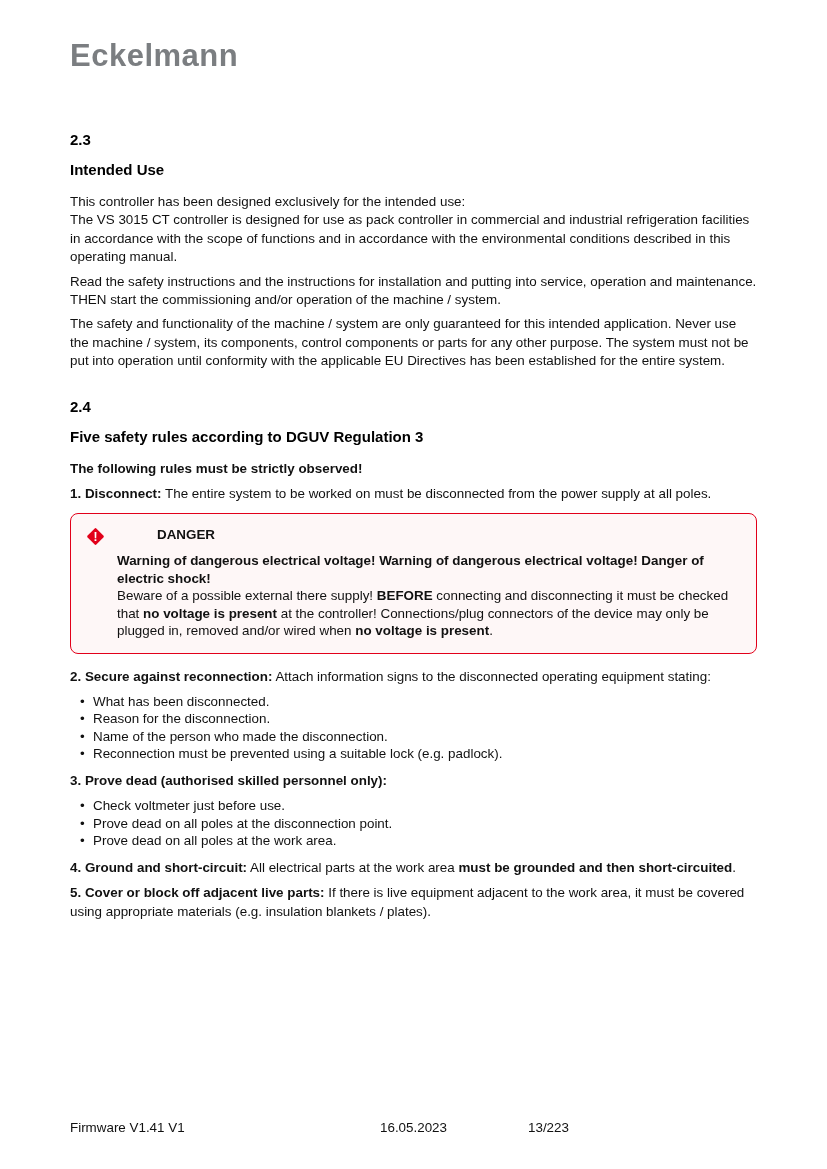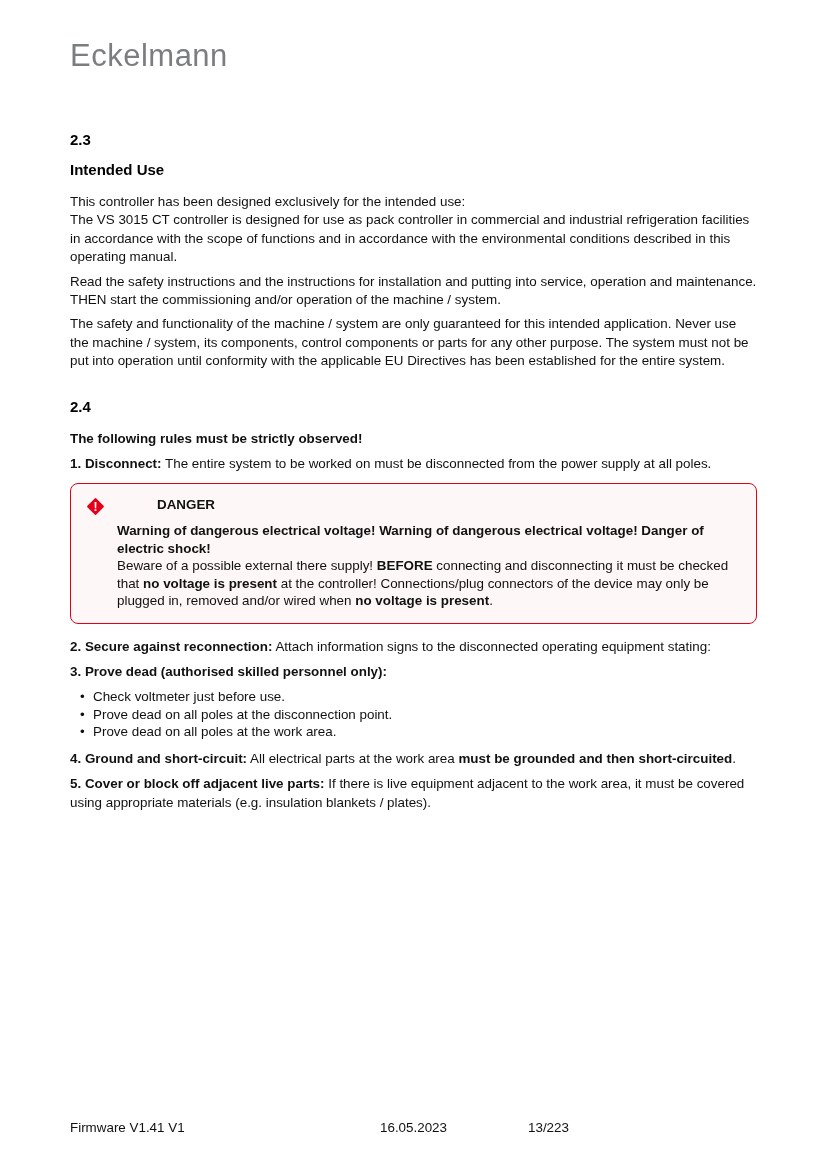--- a/index.html
+++ b/index.html
@@ -8,21 +8,21 @@
     width: 827px; height: 1169px;
     position: relative;
     font-family: "Liberation Sans", sans-serif;
     color: #111;
     overflow: hidden;
   }
   .page { padding: 40px 70px 0 70px; }
 
   .logo {
     font-size: 31px;
-    font-weight: normal;
+    font-weight: bold;
     color: #7b7e81;
     letter-spacing: 0.5px;
     line-height: 1;
     margin-bottom: 60px;
   }
 
   h2 {
     font-size: 15px;
     font-weight: bold;
     color: #000;
@@ -100,40 +100,47 @@
     <span class="h-num">2.3</span>
     <span>Intended Use</span>
   </h2>
 
   <p><span>This controller has been designed exclusively for the intended use:</span><br><span>The VS 3015 CT controller is designed for use as pack controller in commercial and industrial refrigeration facilities in accordance with the scope of functions and in accordance with the environmental conditions described in this operating manual.</span></p>
   <p><span>Read the safety instructions and the instructions for installation and putting into service, operation and maintenance. THEN start the commissioning and/or operation of the machine / system.</span></p>
   <p><span>The safety and functionality of the machine / system are only guaranteed for this intended application. Never use the machine / system, its components, control components or parts for any other purpose. The system must not be put into operation until conformity with the applicable EU Directives has been established for the entire system.</span></p>
 
   <h2 class="h-24">
     <span class="h-num">2.4</span>
+    <span>Five safety rules according to DGUV Regulation 3</span>
   </h2>
 
   <p class="rule"><b>The following rules must be strictly observed!</b></p>
   <p class="rule"><b>1. Disconnect:</b><span> The entire system to be worked on must be disconnected from the power supply at all poles.</span></p>
 
   <div class="danger-box">
     <div class="danger-icon">
       <svg width="21" height="21" viewBox="0 0 21 21" aria-hidden="true">
         <rect x="4.2" y="4.2" width="12.6" height="12.6" rx="1.5" transform="rotate(45 10.5 10.5)" fill="#e2001a"></rect>
         <text x="10.5" y="14.6" text-anchor="middle" fill="#ffffff" font-size="12" font-weight="bold" font-family="Liberation Sans, sans-serif">!</text>
       </svg>
     </div>
     <div class="danger-content">
       <div class="danger-label">DANGER</div>
       <p><b>Warning of dangerous electrical voltage! Warning of dangerous electrical voltage! Danger of electric shock!</b></p>
       <p><span>Beware of a possible external there supply! </span><b>BEFORE</b><span> connecting and disconnecting it must be checked that </span><b>no voltage is present</b><span> at the controller! Connections/plug connectors of the device may only be plugged in, removed and/or wired when </span><b>no voltage is present</b><span>.</span></p>
     </div>
   </div>
 
   <p class="rule"><b>2. Secure against reconnection:</b><span> Attach information signs to the disconnected operating equipment stating:</span></p>
+  <ul class="bullets">
+    <li>What has been disconnected.</li>
+    <li>Reason for the disconnection.</li>
+    <li>Name of the person who made the disconnection.</li>
+    <li>Reconnection must be prevented using a suitable lock (e.g. padlock).</li>
+  </ul>
 
   <p class="rule"><b>3. Prove dead (authorised skilled personnel only):</b></p>
   <ul class="bullets">
     <li>Check voltmeter just before use.</li>
     <li>Prove dead on all poles at the disconnection point.</li>
     <li>Prove dead on all poles at the work area.</li>
   </ul>
 
   <p class="rule"><b>4. Ground and short-circuit:</b><span> All electrical parts at the work area </span><b>must be grounded and then short-circuited</b><span>.</span></p>
   <p class="rule"><b>5. Cover or block off adjacent live parts:</b><span> If there is live equipment adjacent to the work area, it must be covered using appropriate materials (e.g. insulation blankets / plates).</span></p>

